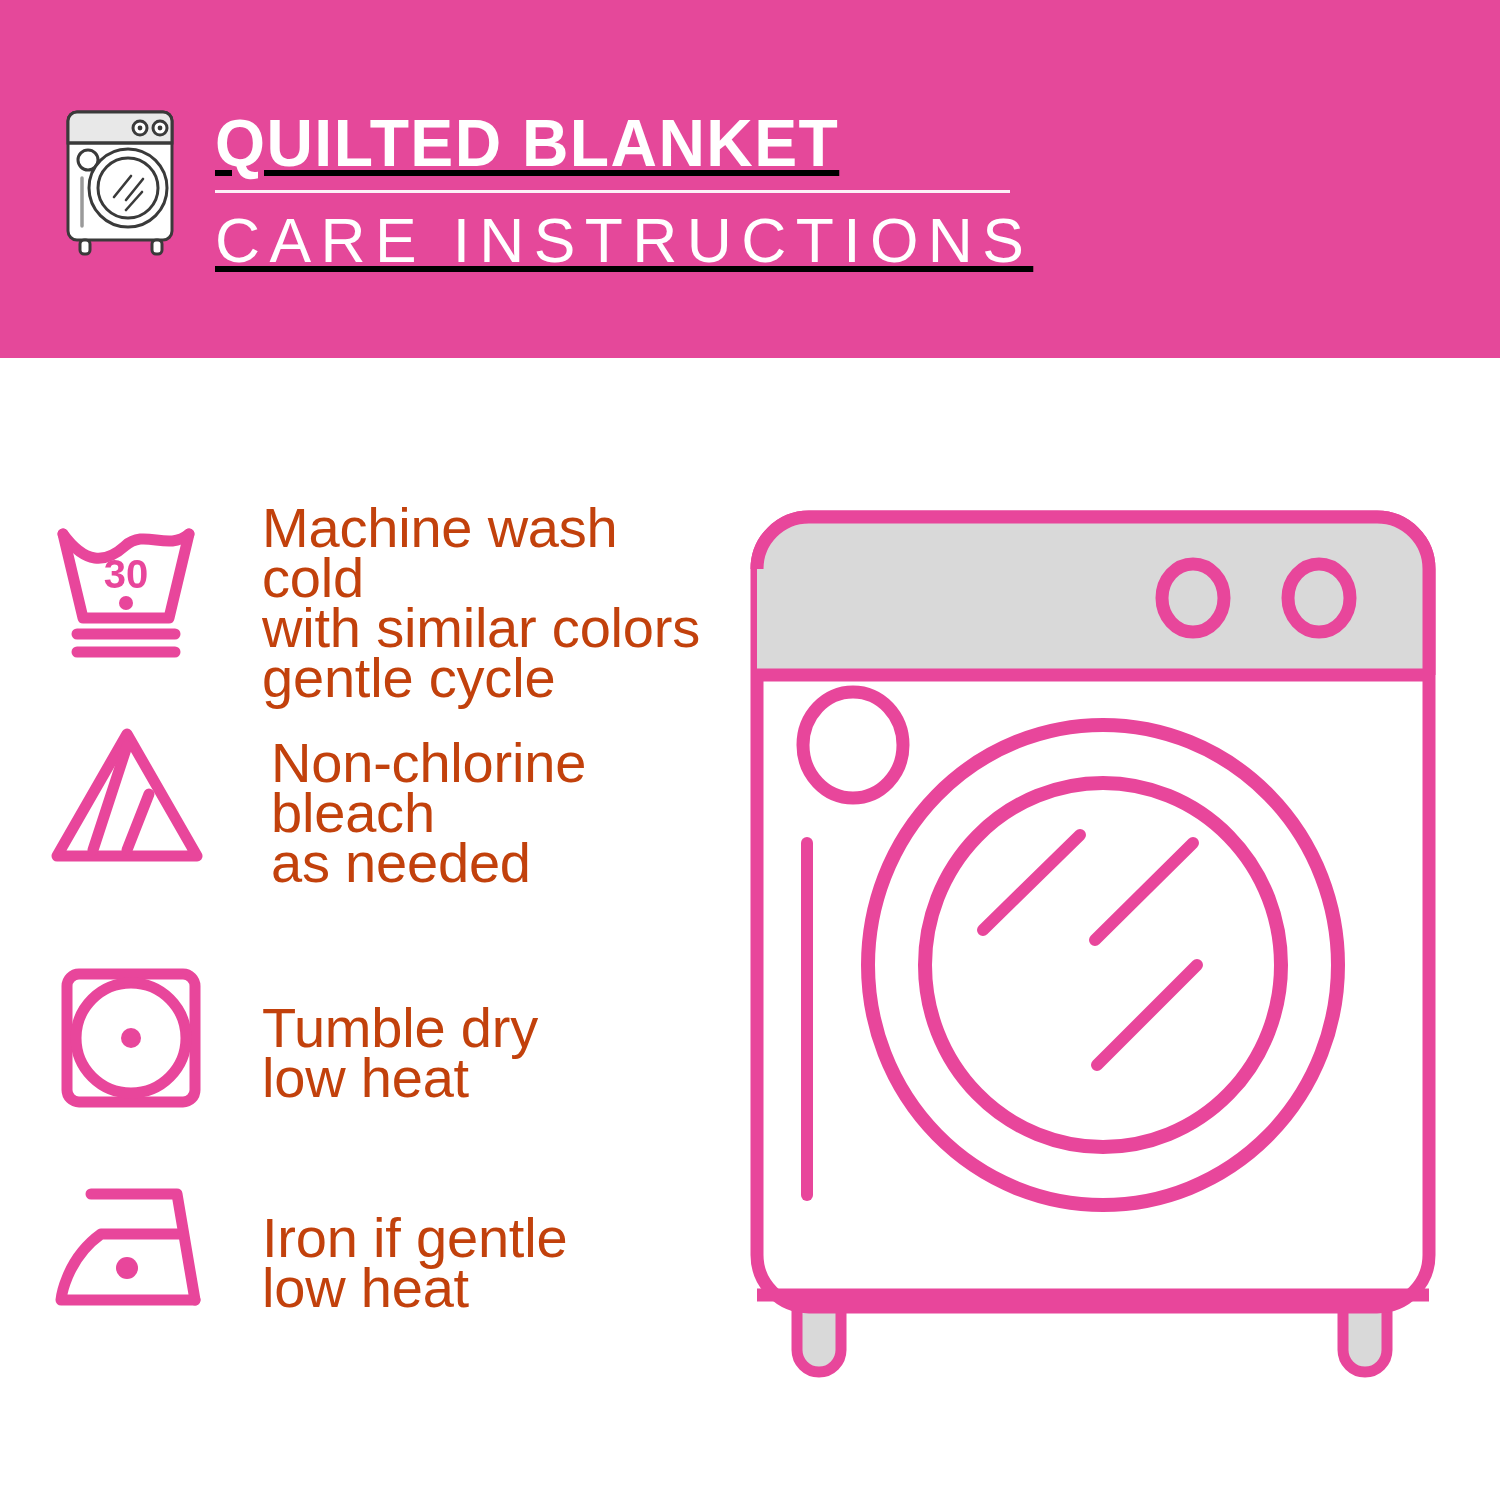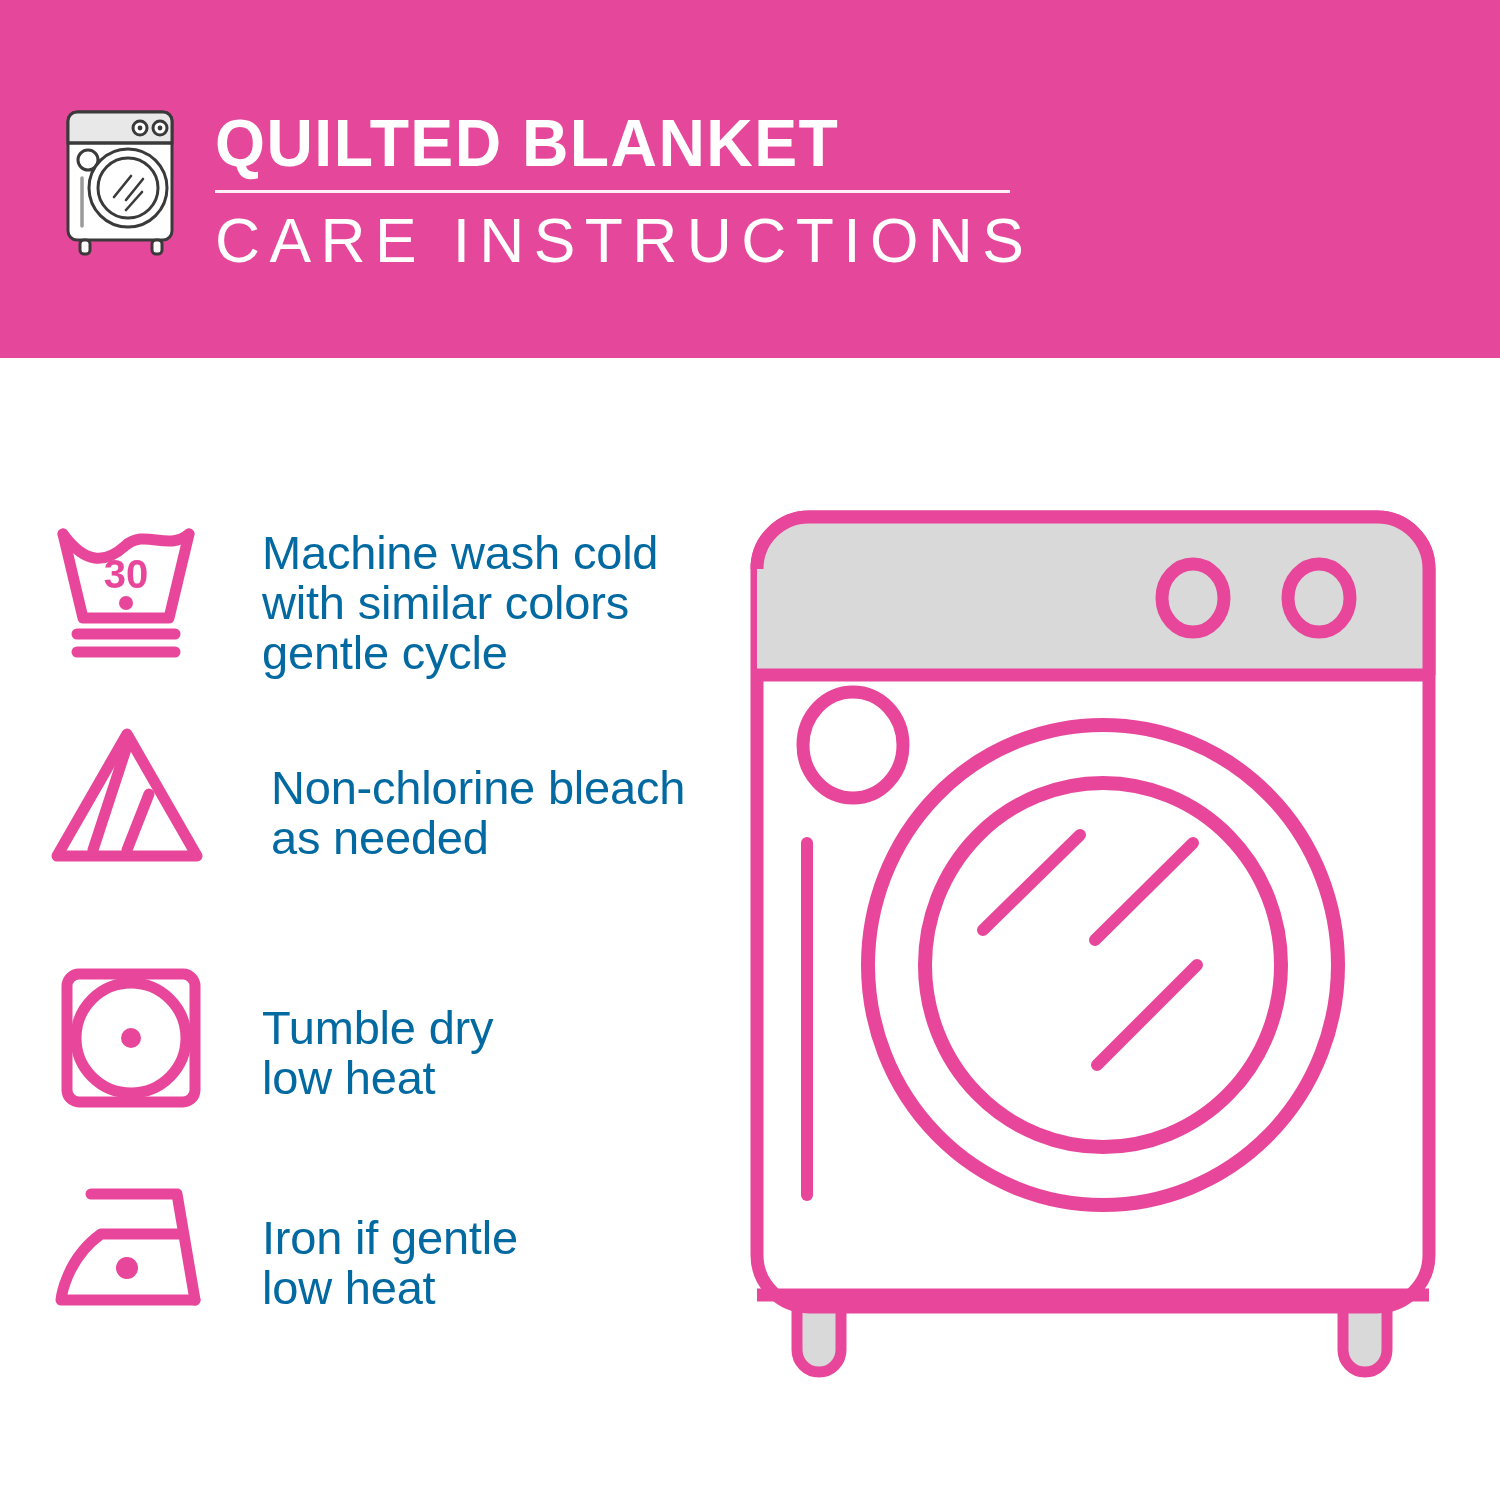--- a/index.html
+++ b/index.html
@@ -35,20 +35,21 @@
     left: 62px;
     top: 104px;
     width: 130px;
     height: 152px;
   }
   .header-titles {
     position: absolute;
     left: 215px;
     top: 106px;
     width: 800px;
+    text-decoration: underline;
   }
   .title-main {
     font-family: "Liberation Sans Narrow", "Liberation Sans", sans-serif;
     font-weight: bold;
     font-size: 67px;
     line-height: 74px;
     letter-spacing: 1.5px;
     color: #ffffff;
     white-space: nowrap;
     transform: scaleX(0.96);
@@ -98,23 +99,23 @@
     width: 230px;
     min-width: 230px;
     height: 190px;
     display: flex;
     align-items: flex-start;
     justify-content: center;
     padding-left: 24px;
   }
   .care-text {
     font-family: "Liberation Sans", sans-serif;
-    font-size: 47px;
+    font-size: 56px;
     line-height: 50px;
-    color: #0369a1;
+    color: #c2410c;
     font-weight: 400;
     letter-spacing: -0.2px;
     white-space: pre-line;
     padding-left: 8px;
   }
 
   
   .washer {
     position: absolute;
     left: 735px;

